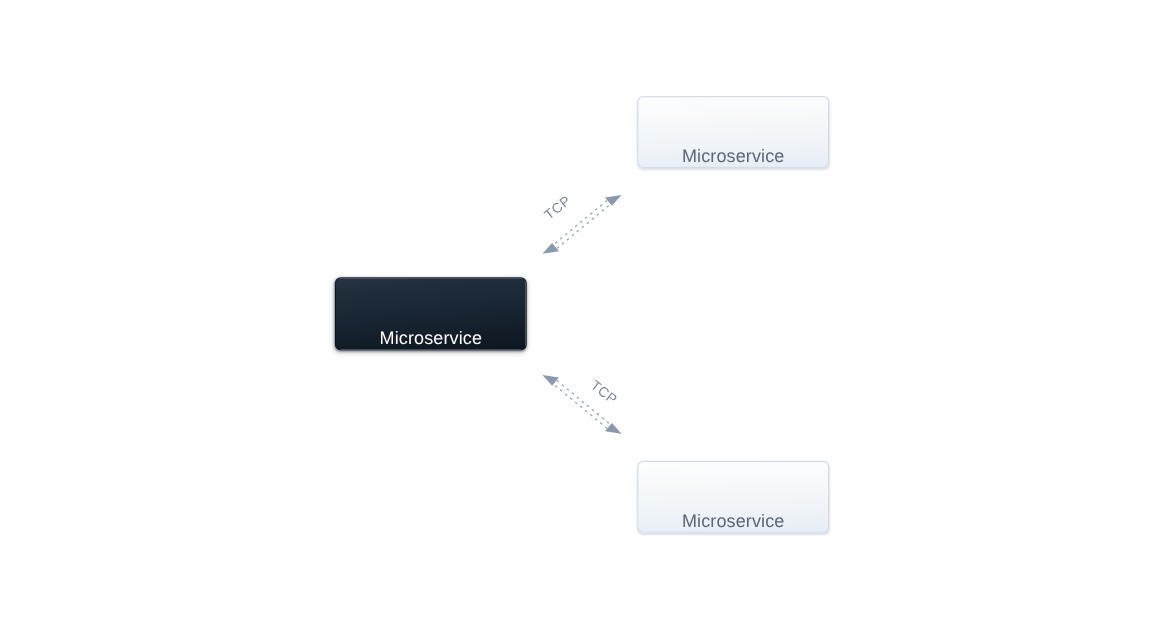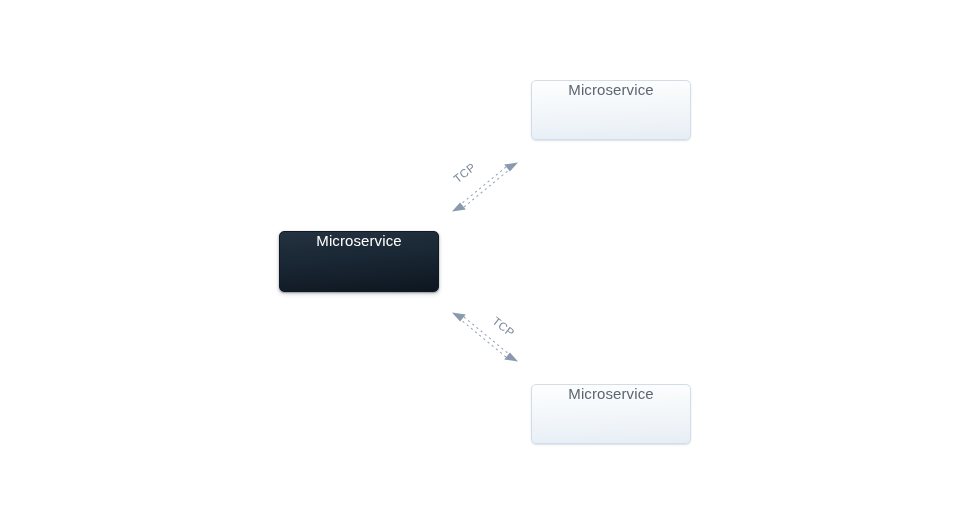--- a/index.html
+++ b/index.html
@@ -22,21 +22,21 @@
     width: 970px;
     height: 524px;
   }
 
   
   .node {
     position: absolute;
     box-sizing: border-box;
     border-radius: 5px;
     display: flex;
-    align-items: flex-start;
+    align-items: flex-end;
     justify-content: center;
     font-size: 15px;
     letter-spacing: 0.1px;
     white-space: nowrap;
     user-select: none;
   }
 
   .node-dark {
     background: linear-gradient(175deg, #243241 0%, #1d2b39 28%, #16222e 62%, #0d1620 100%);
     color: #ffffff;

